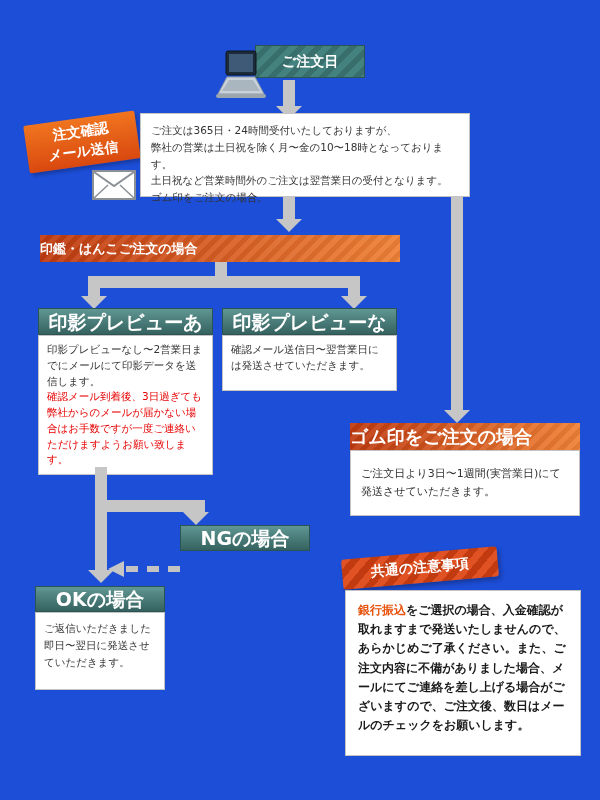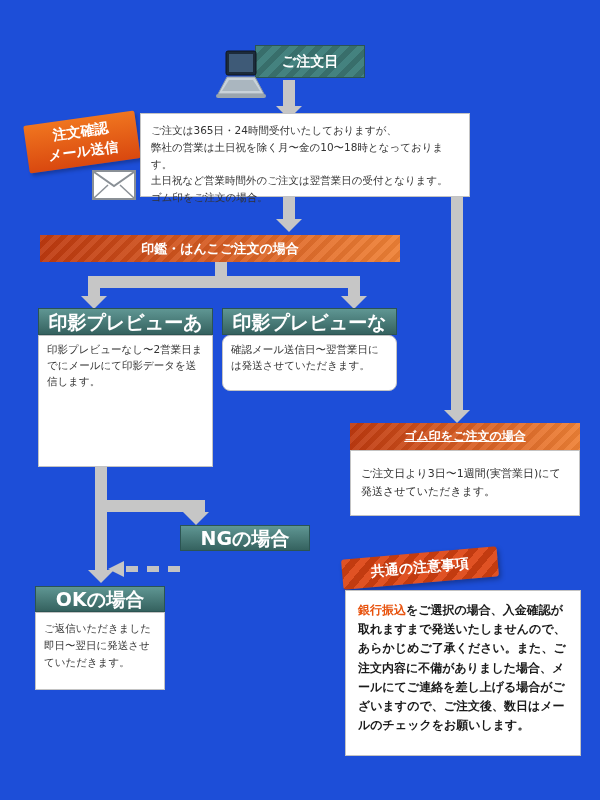--- a/index.html
+++ b/index.html
@@ -18,21 +18,21 @@
     border-right:16px solid #c6c6c6; }
   .dashed { position:absolute; border-top:6px dashed #c3c3c3; }
 
   
   .node-teal { position:absolute; color:#fff; font-weight:bold; text-align:center;
     background:linear-gradient(180deg,#5f9693,#35625f); border:1px solid #2b5452;
     font-size:19px; }
   .striped-teal { position:absolute; color:#fff; font-weight:bold; text-align:center;
     background:repeating-linear-gradient(135deg,#44827f 0 6px,#386e6b 6px 12px);
     border:1px solid #2b5452; font-size:14px; }
-  .banner-orange { position:absolute; color:#fff; font-weight:bold; text-align:center;
+  .banner-orange { position:absolute; color:#fff; font-weight:bold; text-align:left;
     background:
       repeating-linear-gradient(135deg,rgba(255,255,255,.07) 0 5px,rgba(0,0,0,.05) 5px 10px),
       linear-gradient(90deg,#bf3a10,#ef8136);
     font-size:13px; }
   .label-orange { position:absolute; color:#fff; font-weight:bold; text-align:center;
     background:linear-gradient(180deg,#f0751f,#d9480f);
     display:flex; flex-direction:column; justify-content:center;
     font-size:14px; line-height:1.4; border-radius:2px;
     box-shadow:2px 3px 4px rgba(0,0,0,.25); }
   .notes-banner { position:absolute; color:#fff; font-weight:bold; text-align:center;
@@ -98,28 +98,29 @@
   <div class="vbar" style="left:215px; top:262px; height:14px;"></div>
   <div class="hbar" style="left:88px; top:276px; width:272px;"></div>
   <div class="vbar" style="left:88px; top:288px; height:8px;"></div>
   <div class="head-down" style="left:81px; top:296px;"></div>
   <div class="vbar" style="left:348px; top:288px; height:8px;"></div>
   <div class="head-down" style="left:341px; top:296px;"></div>
 
   <div class="node-teal" style="left:38px; top:308px; width:175px; height:27px; line-height:26px;">印影プレビューあり</div>
   <div class="box" style="left:38px; top:335px; width:175px; min-height:132px; padding:6px 8px; font-size:10.5px; line-height:1.5;">
     <p>印影プレビューなし〜2営業日までにメールにて印影データを送信します。</p>
+    <p class="warning">確認メール到着後、3日過ぎても弊社からのメールが届かない場合はお手数ですが一度ご連絡いただけますようお願い致します。</p>
   </div>
 
   <div class="node-teal" style="left:222px; top:308px; width:175px; height:27px; line-height:26px;">印影プレビューなし</div>
-  <div class="box" style="left:222px; top:335px; width:175px; height:56px; padding:6px 8px; font-size:10.5px; line-height:1.5;border-radius:8px;">
+  <div class="box" style="left:222px; top:335px; width:175px; height:56px; padding:6px 8px; font-size:10.5px; line-height:1.5;">
     <p>確認メール送信日〜翌営業日には発送させていただきます。</p>
   </div>
 
-  <div class="banner-orange" style="left:350px; top:423px; width:230px; height:27px; line-height:27px; font-size:12px;text-decoration:underline;">ゴム印をご注文の場合</div>
+  <div class="banner-orange" style="left:350px; top:423px; width:230px; height:27px; line-height:27px; font-size:18px;">ゴム印をご注文の場合</div>
   <div class="box" style="left:350px; top:450px; width:230px; height:66px; padding:12px 10px; font-size:11px; line-height:1.6; display:flex; align-items:center;">
     <p>ご注文日より3日〜1週間(実営業日)にて発送させていただきます。</p>
   </div>
 
   <div class="vbar" style="left:95px; top:467px; height:103px;"></div>
   <div class="head-down" style="left:88px; top:570px;"></div>
   <div class="hbar" style="left:95px; top:500px; width:110px;"></div>
   <div class="head-down" style="left:183px; top:512px;"></div>
 
   <div class="node-teal" style="left:180px; top:525px; width:130px; height:26px; line-height:25px;">NGの場合</div>

